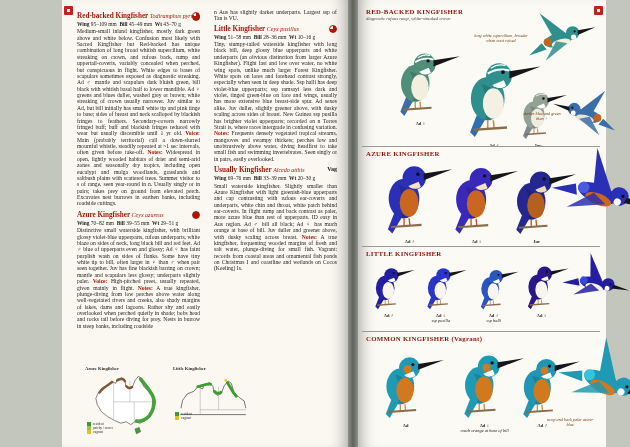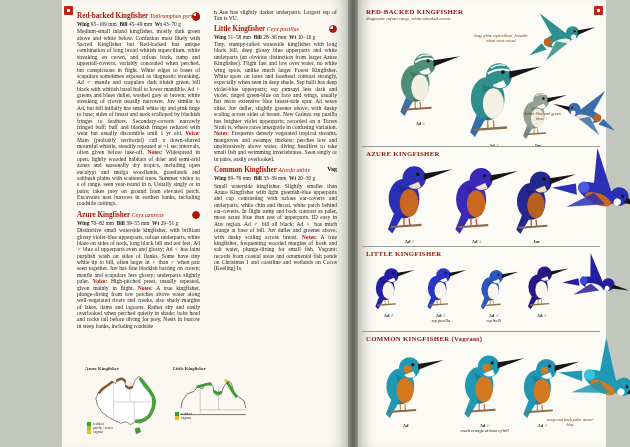--- a/index.html
+++ b/index.html
@@ -89,21 +89,21 @@
           <span class="spname">Little Kingfisher</span>
           <span class="spsci">Ceyx pusillus</span>
           <span class="spstatus" style="background: conic-gradient(rgb(168, 23, 8) 0deg, rgb(168, 23, 8) 280deg, rgb(255, 255, 255) 280deg, rgb(255, 255, 255) 360deg);"></span>
         </div>
         <div class="meas"><b>Wing</b> 51–58 mm <b>Bill</b> 28–36 mm <b>Wt</b> 10–16 g</div>
         <div class="body">Tiny, stumpy-tailed waterside kingfisher with long black bill, deep glossy blue upperparts and white underparts (an obvious distinction from larger Azure Kingfisher). Flight fast and low over water, no white wing spots, unlike much larger Forest Kingfisher. White spots on lores and forehead contrast strongly, especially when seen in deep shade. Ssp halli has deep violet-blue upperparts; ssp ramsayi less dark and violet, tinged green-blue on face and wings, usually has more extensive blue breast-side spur. Ad sexes alike. Juv duller, slightly greener above, with dusky scaling across sides of breast. New Guinea ssp pusilla has brighter violet upperparts; recorded on n Torres Strait is, where races intergrade in confusing variation. <b class="lead">Notes:</b> Frequents densely vegetated tropical streams, mangroves and swampy thickets; perches low and unobtrusively above water, diving headfirst to take small fish and swimming invertebrates. Seen singly or in pairs, easily overlooked.</div>
       </div>
 
       <div class="sp">
         <div class="sphead">
-          <span class="spname">Common Kingfisher</span>
+          <span class="spname">Usually Kingfisher</span>
           <span class="spsci">Alcedo atthis</span>
           <span class="vag">Vag</span>
         </div>
         <div class="meas"><b>Wing</b> 69–76 mm <b>Bill</b> 33–39 mm <b>Wt</b> 20–30 g</div>
         <div class="body">Small waterside kingfisher. Slightly smaller than Azure Kingfisher with light greenish-blue upperparts and cap contrasting with rufous ear-coverts and underparts, white chin and throat, white patch behind ear-coverts. In flight rump and back contrast as paler, more azure blue than rest of upperparts. ID easy in Aus region. Ad ♂ bill all black; Ad ♀ has much orange at base of bill. Juv duller and greener above, with dusky scaling across breast. <b class="lead">Notes:</b> A true kingfisher, frequenting wooded margins of fresh and salt water, plunge-diving for small fish. Vagrant: records from coastal areas and ornamental fish ponds on Christmas I and coastline and wetlands on Cocos (Keeling) Is.</div>
       </div>
     </div>
 
     <div class="maps">
       <figure class="map m1">

